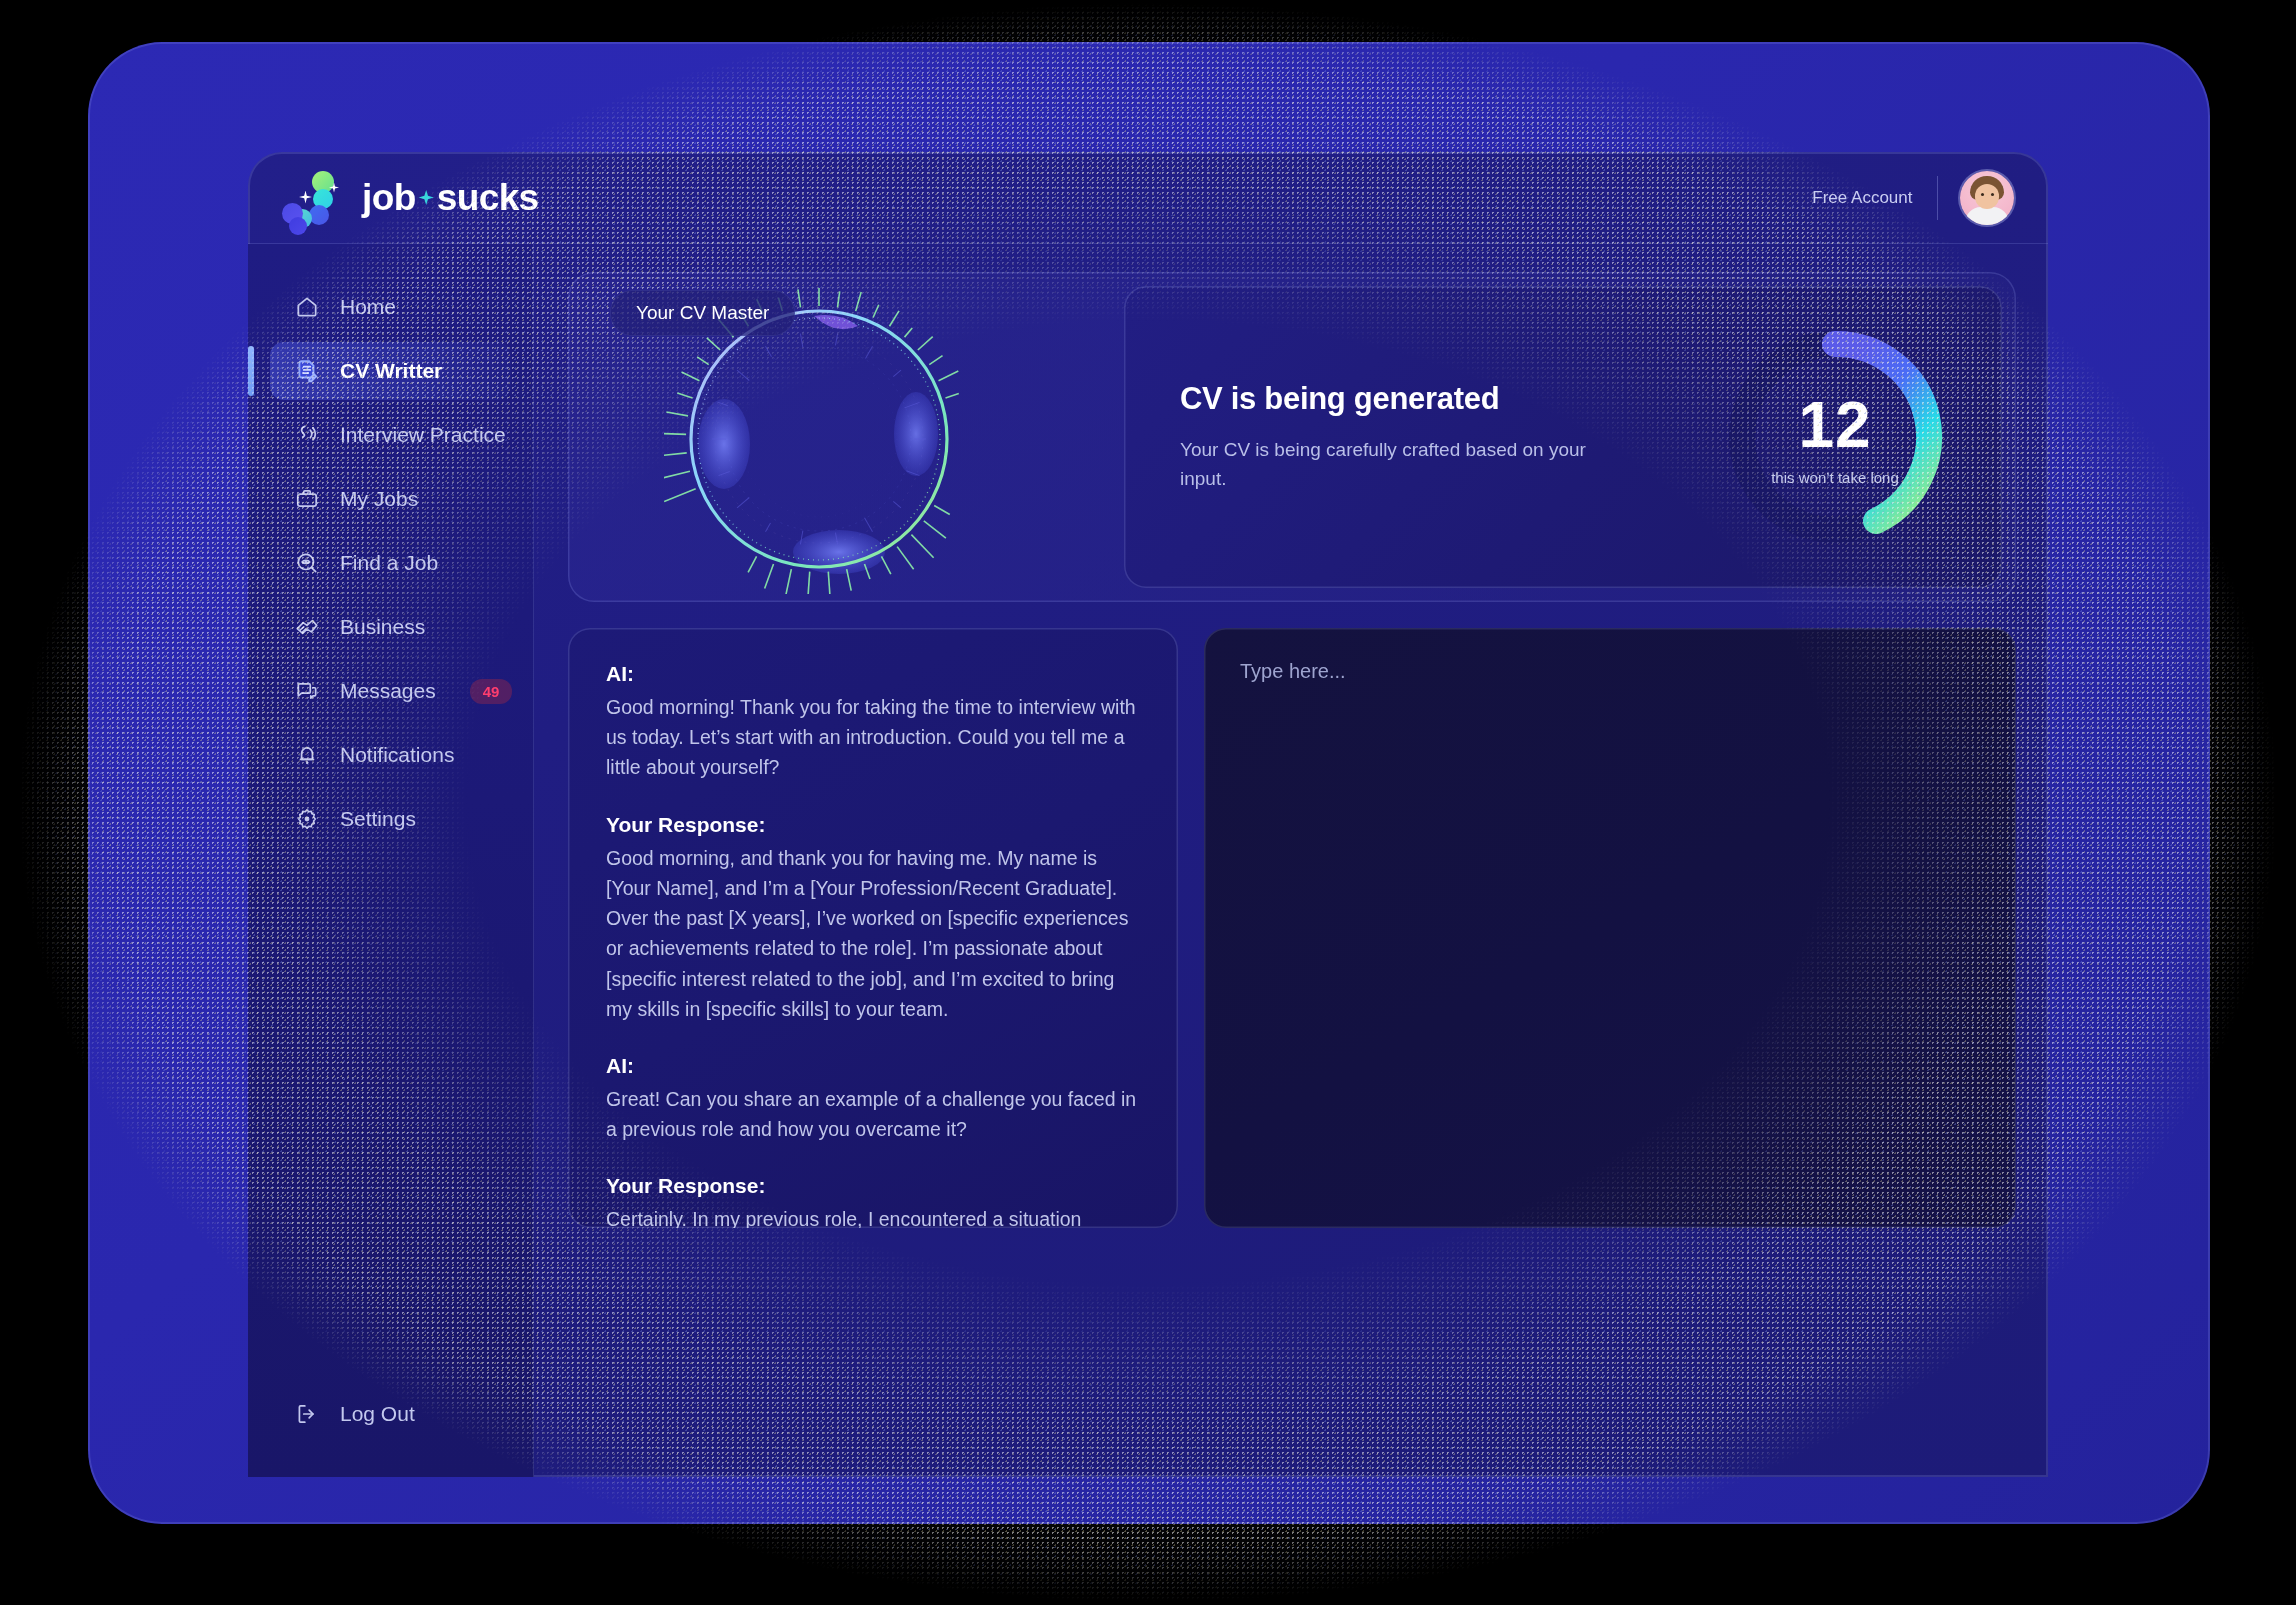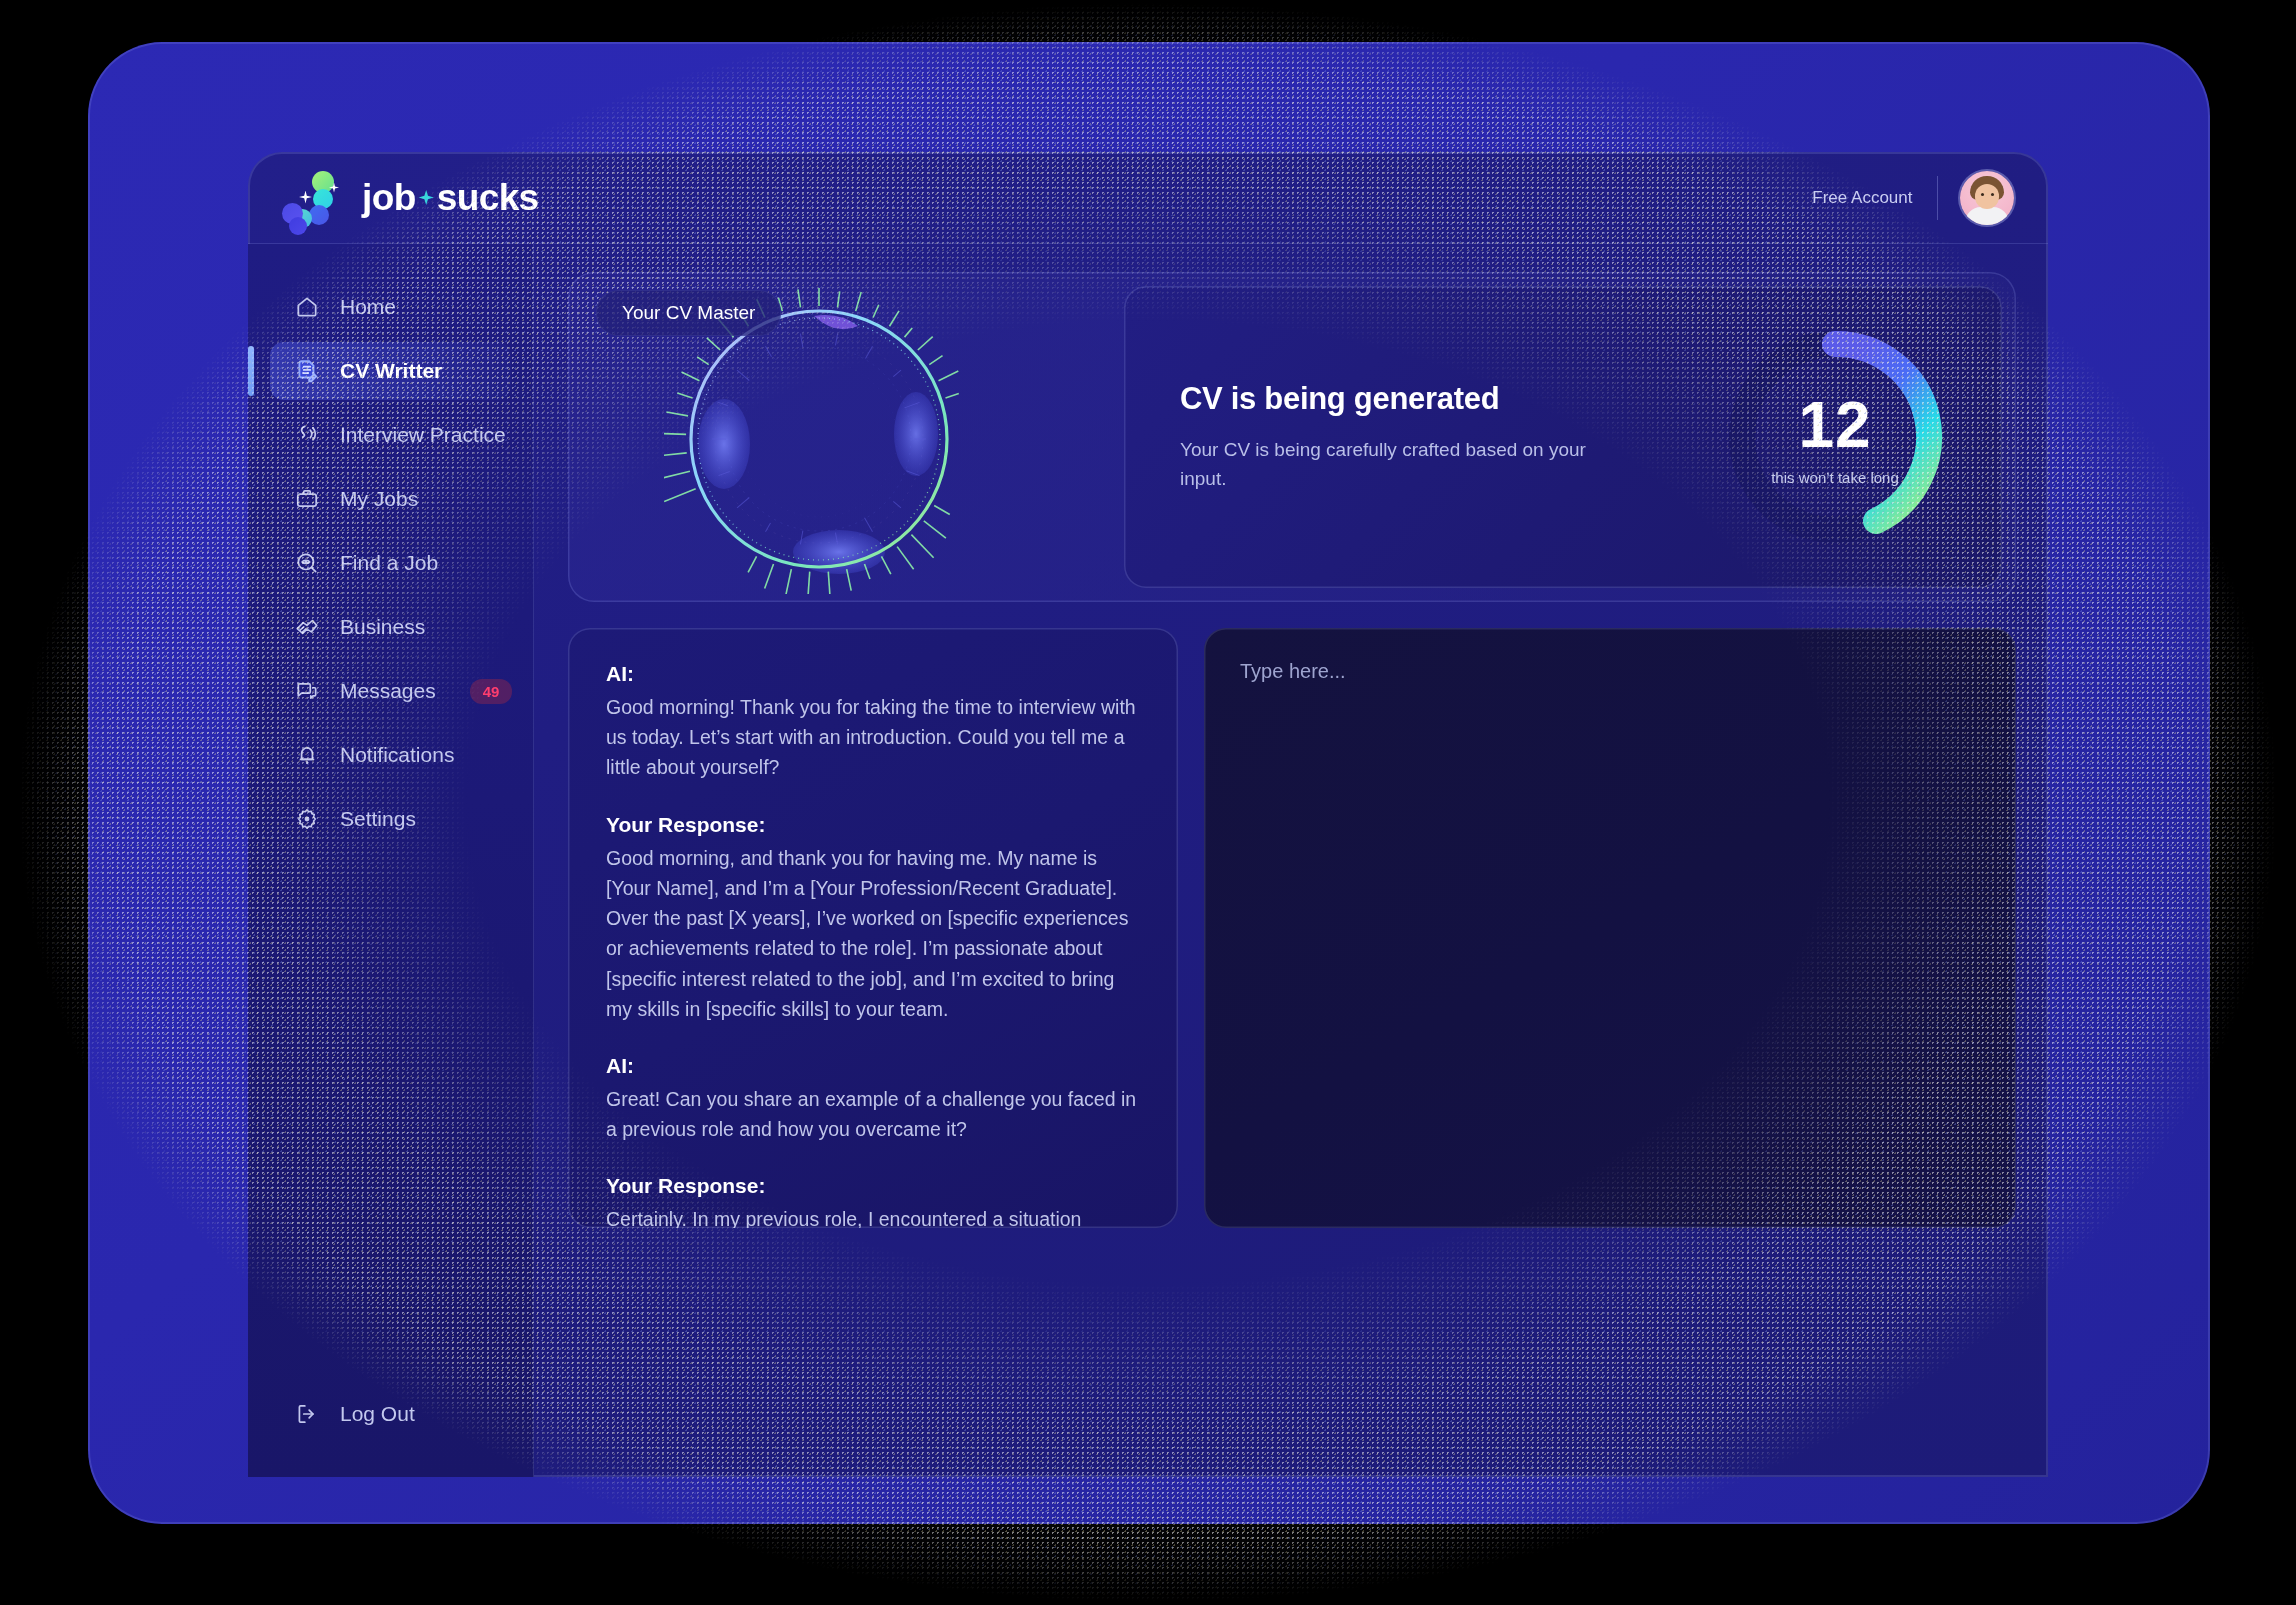--- a/index.html
+++ b/index.html
@@ -184,21 +184,21 @@
     position: relative;
     width: 1448px; height: 330px;
     border-radius: 26px;
     background: linear-gradient(135deg, rgba(44,40,150,.55) 0%, rgba(36,33,128,.48) 100%);
     box-shadow: inset 0 0 0 1.5px rgba(150,160,240,.20);
     display: flex; align-items: center;
     overflow: hidden;
   }
   .viz-zone { position: relative; width: 540px; height: 330px; }
   .chip {
-    position: absolute; left: 28px; top: 18px;
+    position: absolute; left: 42px; top: 18px;
     background: rgba(35,32,120,.75);
     color: #fff; font-size: 19px;
     padding: 12px 26px; border-radius: 22px;
     box-shadow: inset 0 0 0 1px rgba(150,160,240,.12);
     z-index: 5;
   }
   .viz { position:absolute; left: 96px; top: 12px; width: 310px; height: 310px; }
 
   .gen-card {
     position: absolute; left: 556px; top: 14px;

